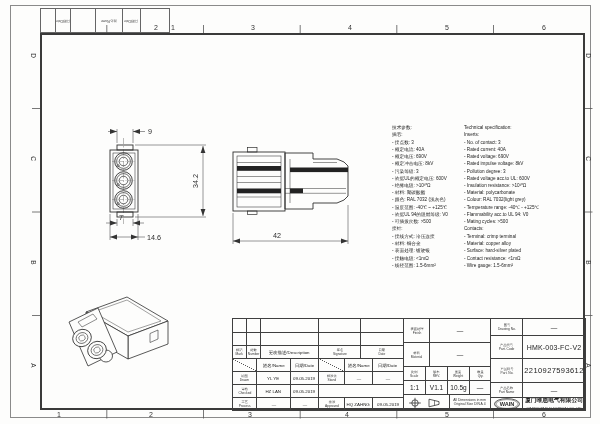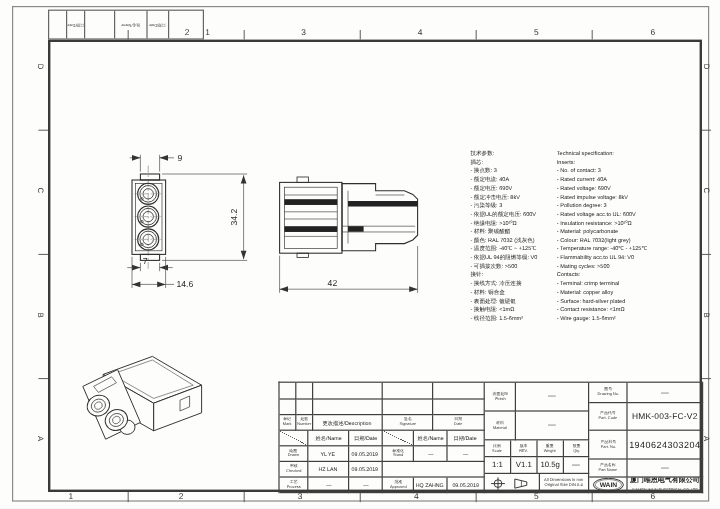--- a/index.html
+++ b/index.html
@@ -436,21 +436,21 @@
         <span>HMK-003-FC-V2</span>
       </div>
 
     <div class="tc" style="left:258px;top:40px;width:32px;height:24px">
       <div class="lab">
           <div>产品料号</div>
           <div>Part. No.</div>
         </div>
     </div>
     <div class="tc pno" style="left:290px;top:40px;width:63px;height:24px">
-        <span>1940624303204</span>
+        <span>2210927593612</span>
       </div>
 
     <div class="tc" style="left:258px;top:64px;width:32px;height:15px">
       <div class="lab">
           <div>产品名称</div>
           <div>Part Name</div>
         </div>
     </div>
     <div class="tc" style="left:290px;top:64px;width:63px;height:15px">
         <span class="fdash">—</span>

